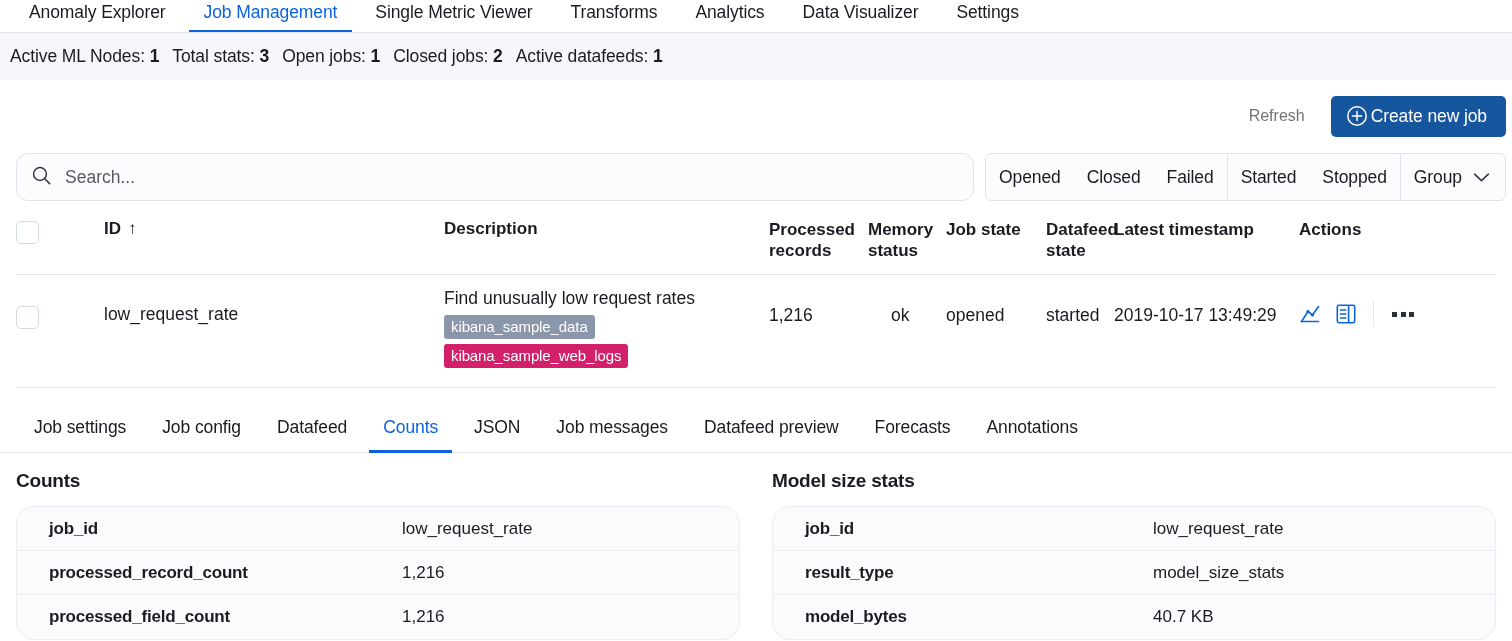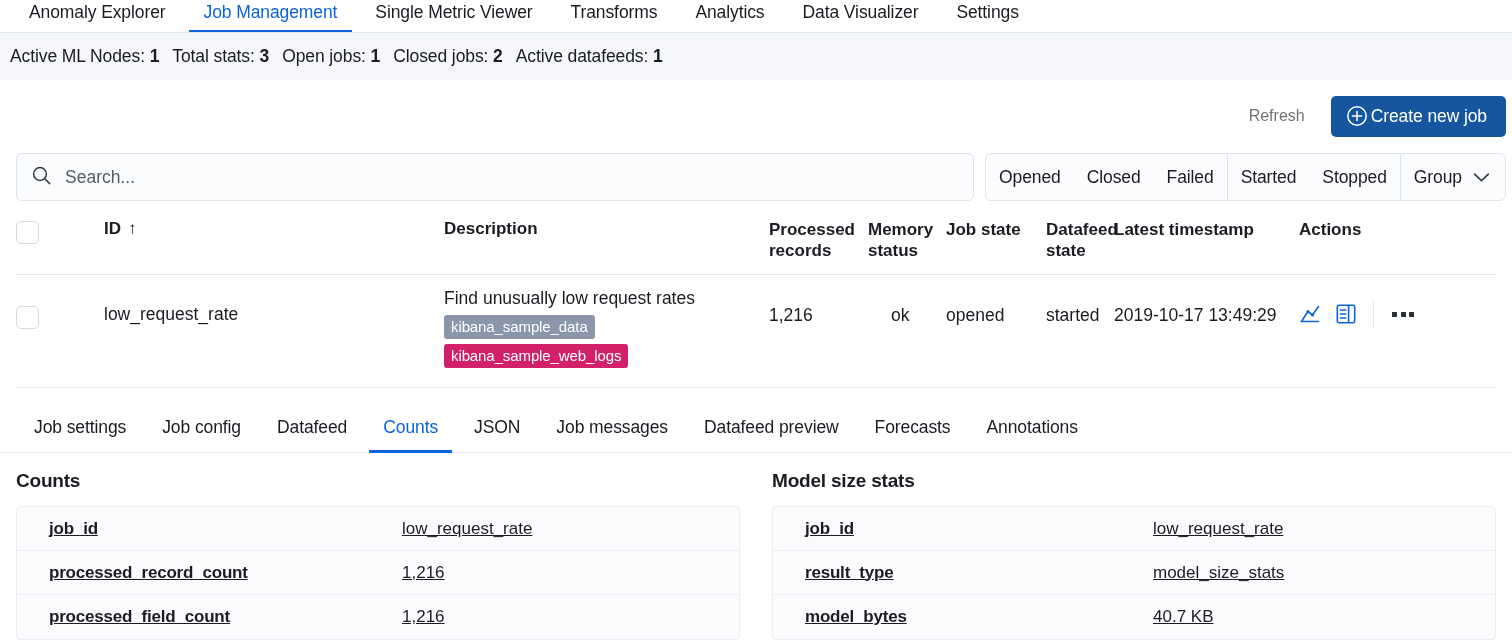--- a/index.html
+++ b/index.html
@@ -94,21 +94,21 @@
     align-items: center;
     gap: 11px;
     padding: 0 6px 0 16px;
     height: 50px;
   }
   .searchbox {
     flex: 1;
     height: 48px;
     background: #fbfcfd;
     border: 1px solid #e0e3eb;
-    border-radius: 6px;
+    border-radius: 12px;
     display: flex;
     align-items: center;
     padding: 0 14px;
     gap: 13px;
   }
   .searchbox input {
     flex: 1;
     border: none;
     outline: none;
     background: transparent;
@@ -247,23 +247,22 @@
   .panel { flex: 1; min-width: 0; }
   .panel-title {
     font-size: 19px;
     font-weight: 700;
     margin-bottom: 14px;
     letter-spacing: -0.2px;
   }
   .kv-table {
     background: #fafbfd;
     border: 1px solid #ecedf1;
-    border-radius: 4px;
+    border-radius: 18px;
     overflow: hidden;
-    text-decoration: underline;
   }
   .kv-row {
     display: flex;
     align-items: center;
     padding: 10px 0 10px 32px;
     border-bottom: 1px solid #ecedf1;
     font-size: 17px;
     min-height: 44px;
   }
   .kv-row:last-child { border-bottom: none; }

